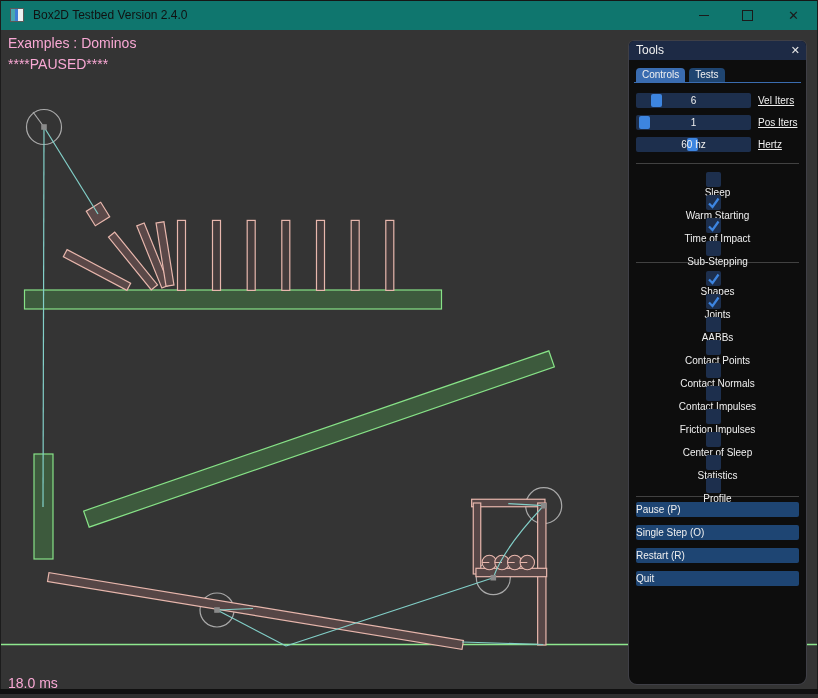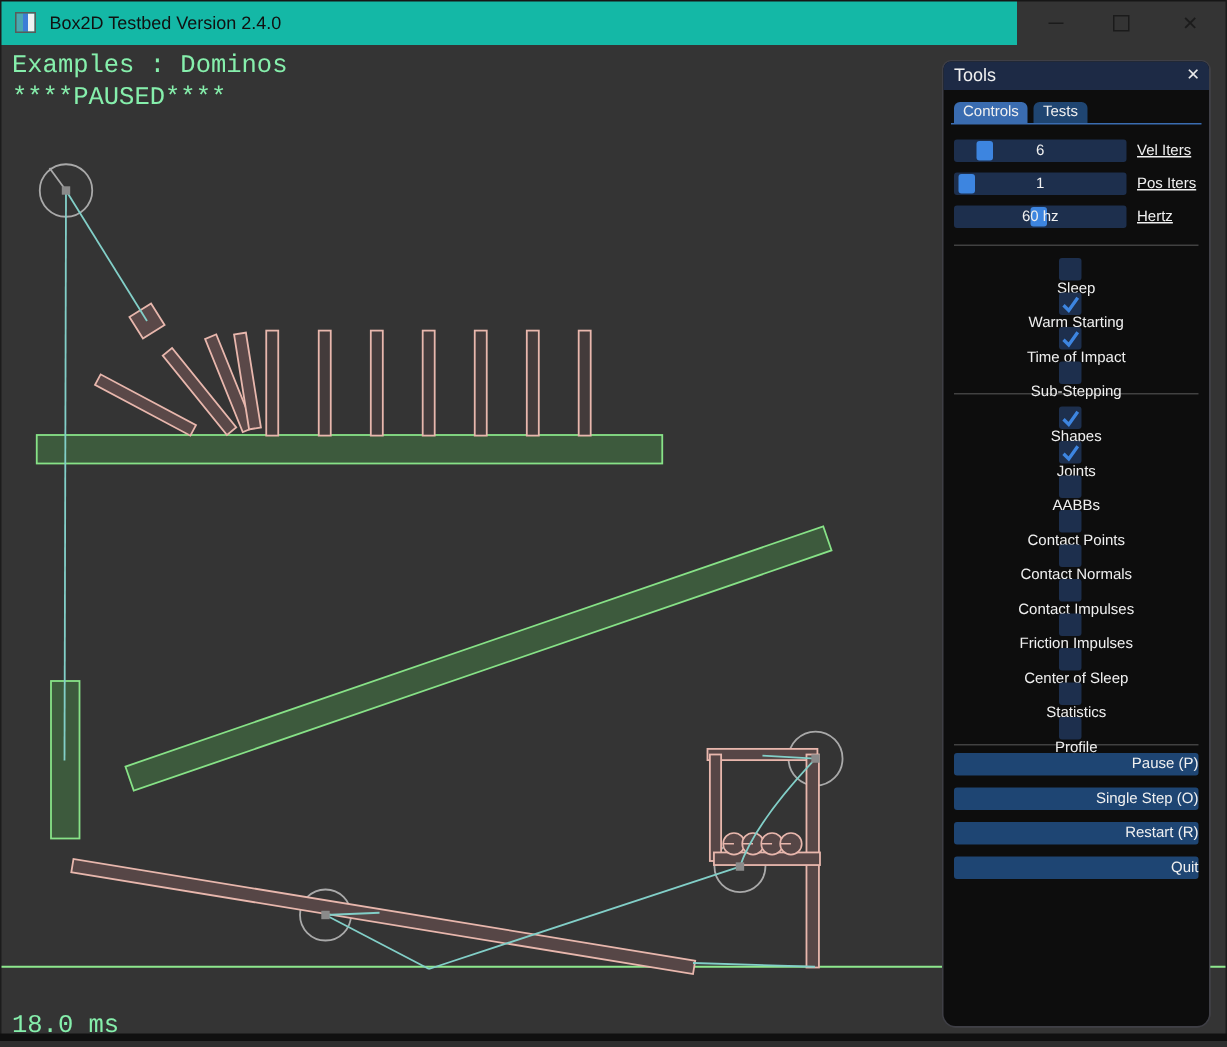--- a/index.html
+++ b/index.html
@@ -1,29 +1,29 @@
 <!DOCTYPE html>
 <html><head>
 <meta charset="utf-8">
 <style>
   html,body{margin:0;padding:0;background:#222;}
   .window{position:relative;width:818px;height:698px;overflow:hidden;background:#343434;
     font-family:"Liberation Sans",sans-serif;-webkit-font-smoothing:antialiased;}
   
-  .titlebar{position:absolute;left:0;top:0;width:678px;height:30px;background:#14b8a6;}
+  .titlebar{position:absolute;left:0;top:0;width:818px;height:30px;background:#0f766e;}
   .app-icon{position:absolute;left:10px;top:8px;width:14px;height:14px;border:1px solid #5a5a5a;
     background:linear-gradient(90deg,#4aa8b0 0 35%,#3d7dd6 35% 62%,#eef2f2 62% 100%);box-sizing:border-box;}
   .app-title{position:absolute;left:33px;top:0;line-height:30px;font-size:12px;color:#111;}
   .win-btn{position:absolute;top:0;width:45px;height:30px;display:flex;align-items:center;justify-content:center;}
   .min-glyph{width:10px;height:0;border-top:1px solid #1b1b1b;}
   .max-glyph{width:9px;height:9px;border:1px solid #1b1b1b;}
   .close-glyph{font-size:13px;color:#1b1b1b;line-height:1;}
   
   #scene{position:absolute;left:0;top:30px;}
-  .overlay-text{position:absolute;left:8px;color:#86efac;font-size:17px;white-space:pre;font-family:Liberation Mono, monospace;}
+  .overlay-text{position:absolute;left:8px;color:#f9a8d4;font-size:14px;white-space:pre;}
   .ov-example{top:35px;}
   .ov-paused{top:56px;}
   .ov-ms{top:675px;}
   
   .edge{position:absolute;background:#161616;}
   .edge-top{left:0;top:0;width:818px;height:1px;}
   .edge-left{left:0;top:0;width:1px;height:698px;background:#1c1c1c;}
   .edge-right{right:0;top:0;width:1px;height:698px;background:#1c1c1c;}
   .edge-bot1{left:0;top:689px;width:818px;height:5px;background:#101010;}
   .edge-bot2{left:0;top:694px;width:818px;height:4px;background:#2e2e2e;}
@@ -47,21 +47,21 @@
   .row-label{margin-left:7px;text-decoration:underline;}
   .separator{height:1px;background:#414141;}
   .sep1{margin:11px 0 3px;}
   .sep2{margin:6px 0 6px;}
   .sep3{margin:3px 0 5px;}
   .check-row{display:flex;align-items:center;height:15px;margin-top:8px;flex-direction:column;}
   .group .check-row:first-child{margin-top:0;}
   #group0,#group1{margin-top:8px;}
   .checkbox{position:relative;width:15px;height:15px;background:#1d2f4d;border-radius:2px;flex:none;margin-right:9px;}
   .checkbox svg{position:absolute;left:1px;top:1px;}
-  .imbtn{height:15px;line-height:15px;text-align:right;background:#1e4573;border-radius:2px;margin-bottom:8px;}
+  .imbtn{height:15px;line-height:15px;text-align:left;background:#1e4573;border-radius:2px;margin-bottom:8px;}
   #buttons{margin-top:0;}
 </style>
 </head>
 <body>
 
 <div class="window">
 
   <div class="titlebar">
     <span class="app-icon"></span>
     <span class="app-title">Box2D Testbed Version 2.4.0</span>

